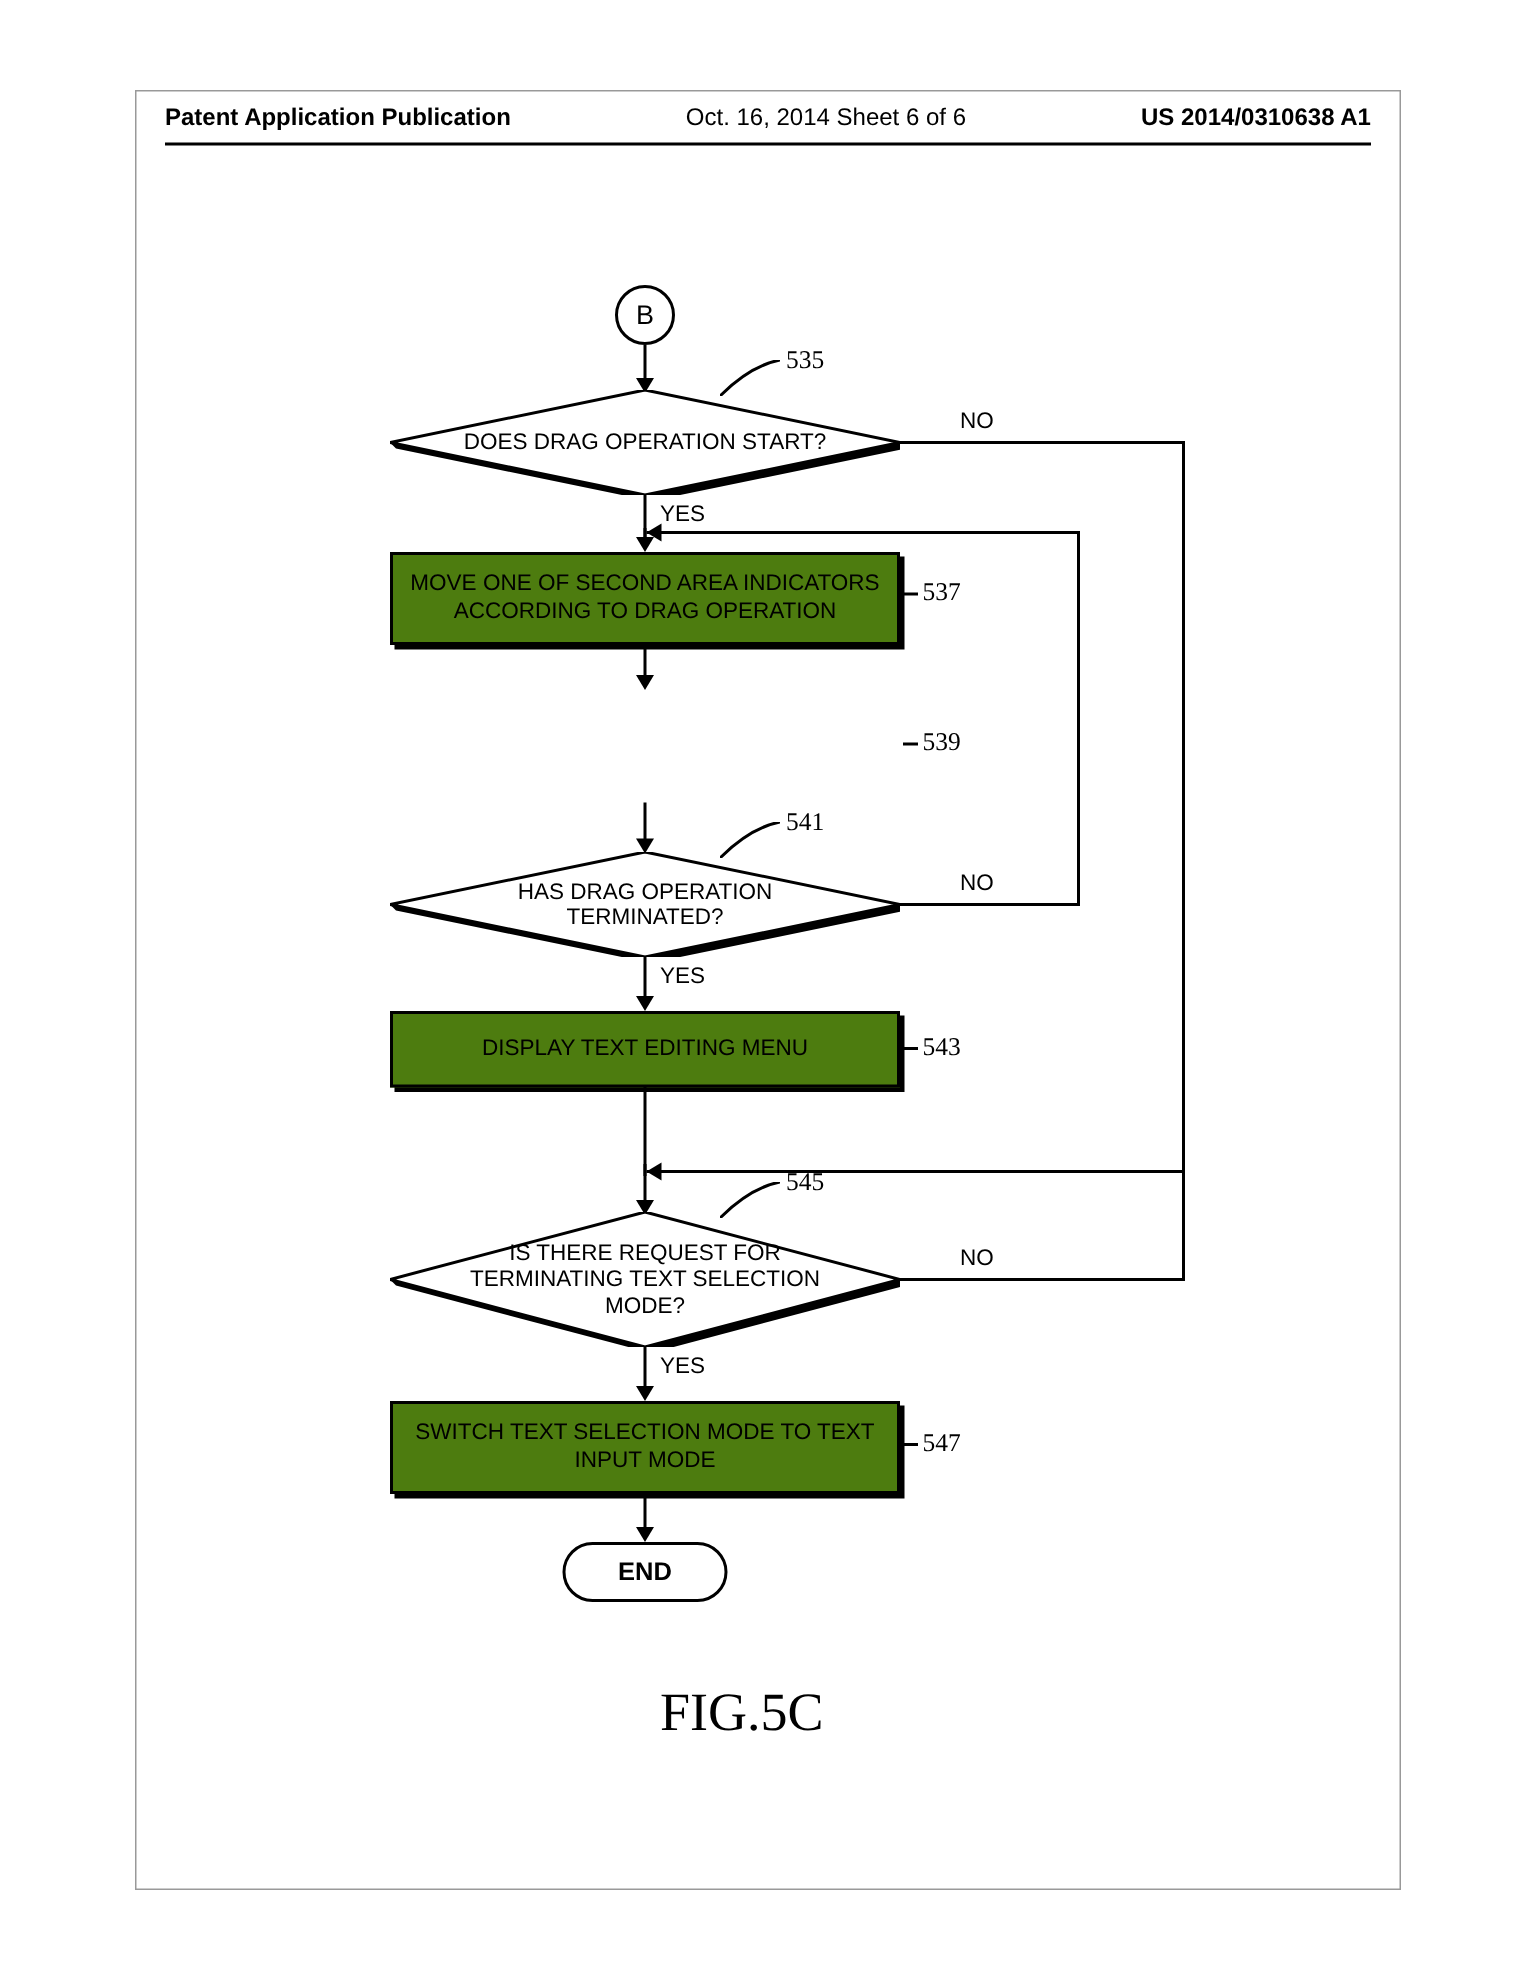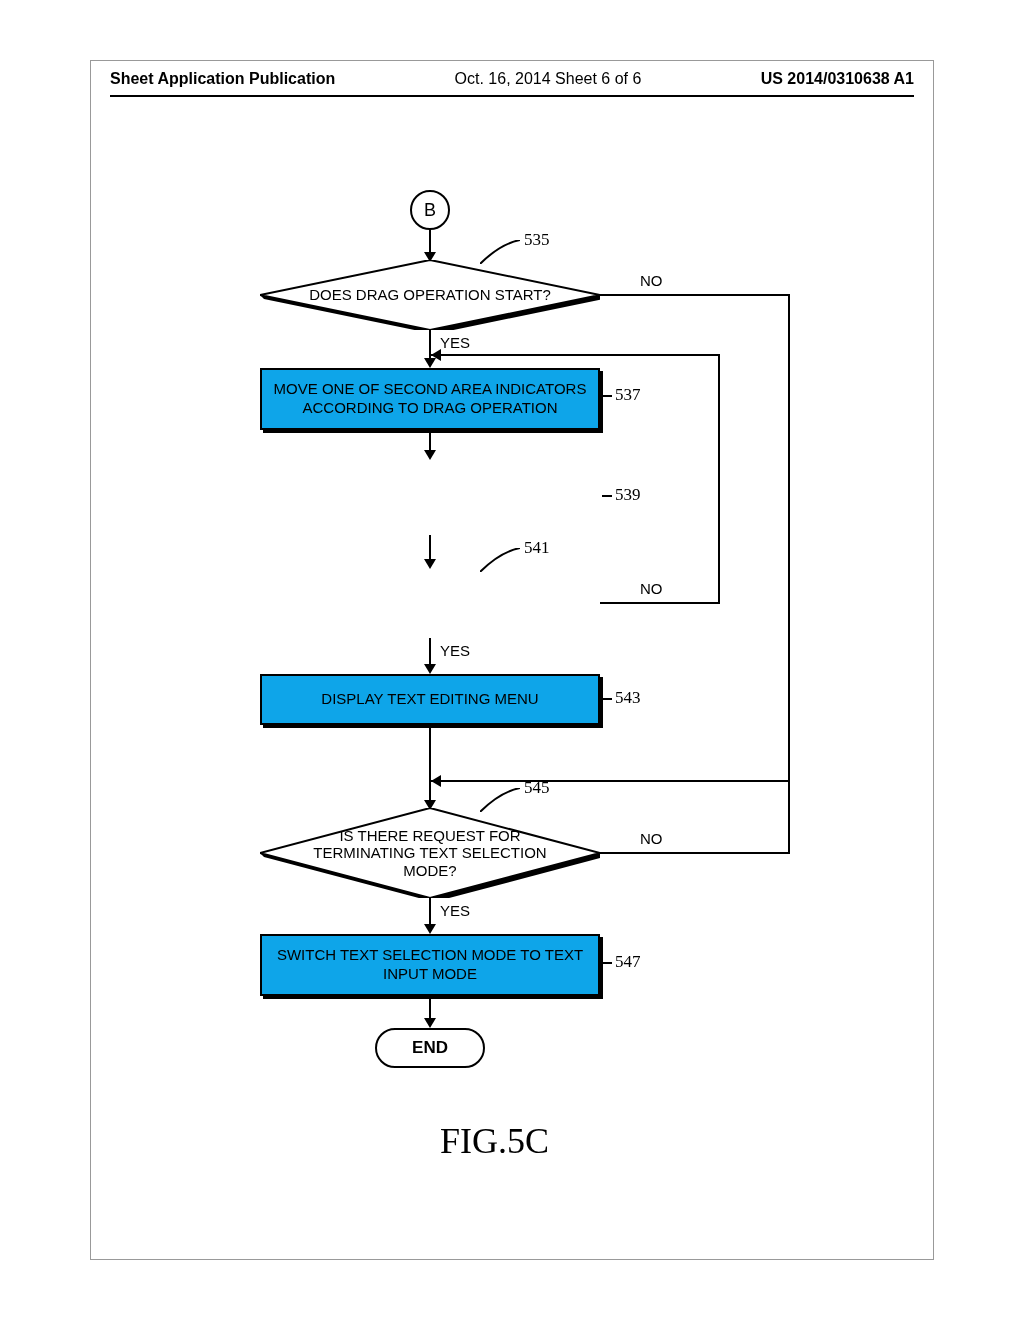--- a/index.html
+++ b/index.html
@@ -63,21 +63,21 @@
     border: 2px solid #000;
     border-radius: 20px;
     display: flex; align-items: center; justify-content: center;
     font-size: 17px;
     background: #fff;
   }
   .process {
     position: absolute;
     width: 340px;
     border: 2px solid #000;
-    background: #0ea5e9;
+    background: #4d7c0f;
     text-align: center;
     padding: 10px 8px;
     font-size: 15px;
     line-height: 1.25;
     box-shadow: 3px 3px 0 #000;
   }
   .decision {
     position: absolute;
     width: 340px;
     height: 70px;
@@ -133,21 +133,21 @@
     width: 40px;
     height: 24px;
     pointer-events: none;
   }
 </style>
 </head>
 <body>
 
 <div class="page-border"></div>
 <div class="header-row">
-  <span>Sheet Application Publication</span>
+  <span>Patent Application Publication</span>
   <span class="header-center">Oct. 16, 2014  Sheet 6 of 6</span>
   <span class="header-right">US 2014/0310638 A1</span>
 </div>
 <div class="header-line"></div>
 
 <div class="flowchart">
 
   <div class="connector-circle" style="left:210px; top:0;">
     <span>B</span>
   </div>
@@ -196,20 +196,30 @@
   <div class="hline" style="left:402px; top:305px; width:10px;"></div>
 
   <div class="vline" style="left:229px; top:345px; height:26px;"></div>
   <div class="arrow-down" style="left:224px; top:369px;"></div>
 
   <svg class="leader" style="left:280px; top:358px;" viewBox="0 0 40 24">
       <path d="M0 24 Q 20 4 40 0" stroke="#000" fill="none" stroke-width="2"></path>
     </svg>
   <div class="ref-label" style="left:324px; top:348px;">541</div>
 
+  <div class="decision" style="left:60px; top:378px;">
+    <svg width="340" height="70" viewBox="0 0 340 70">
+      <polygon points="170,0 340,35 170,70 0,35" fill="#fff" stroke="#000" stroke-width="2"></polygon>
+      <polyline points="340,35 344,39 174,74 170,70" fill="#000"></polyline>
+      <polyline points="170,70 174,74 4,39 0,35" fill="#000"></polyline>
+    </svg>
+    <div class="dtext">
+        <span>HAS DRAG OPERATION TERMINATED?</span>
+      </div>
+  </div>
 
   <div class="edge-label" style="left:440px; top:390px;">NO</div>
   <div class="hline" style="left:400px; top:412px; width:120px;"></div>
   <div class="vline" style="left:518px; top:164px; height:250px;"></div>
   <div class="hline" style="left:231px; top:164px; width:289px;"></div>
   <div class="arrow-left" style="left:231px; top:159px;"></div>
 
   <div class="vline" style="left:229px; top:448px; height:28px;"></div>
   <div class="arrow-down" style="left:224px; top:474px;"></div>
   <div class="edge-label" style="left:240px; top:452px;">YES</div>

